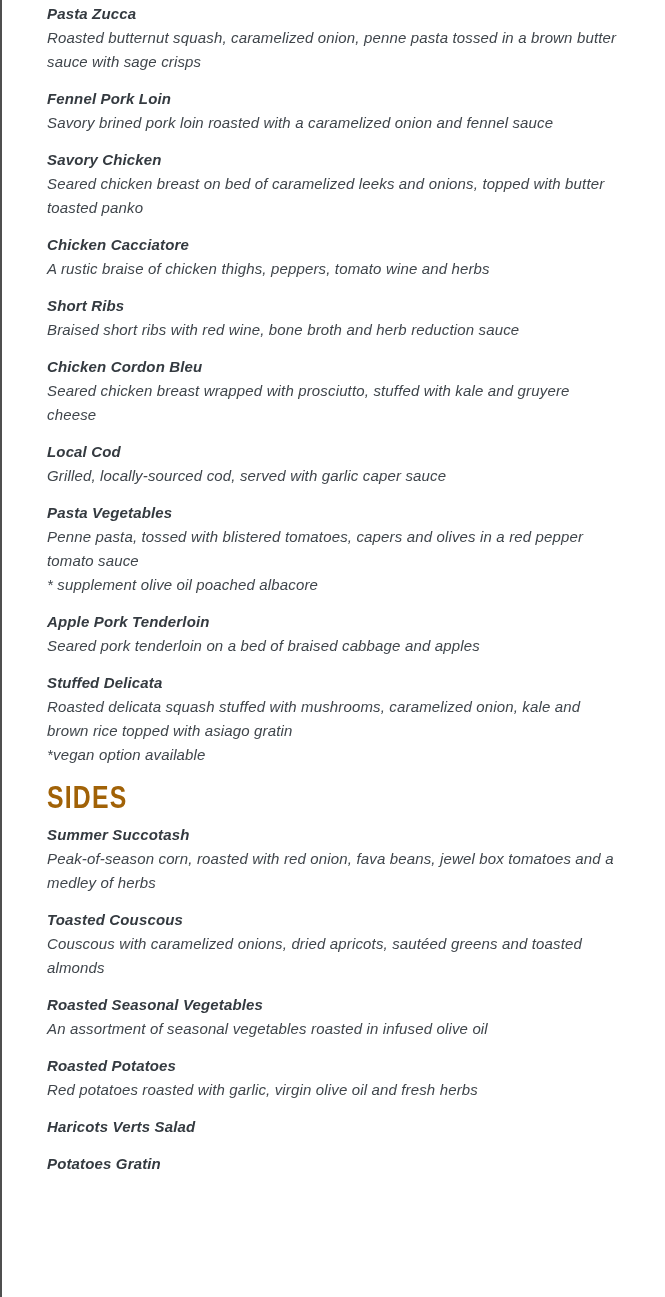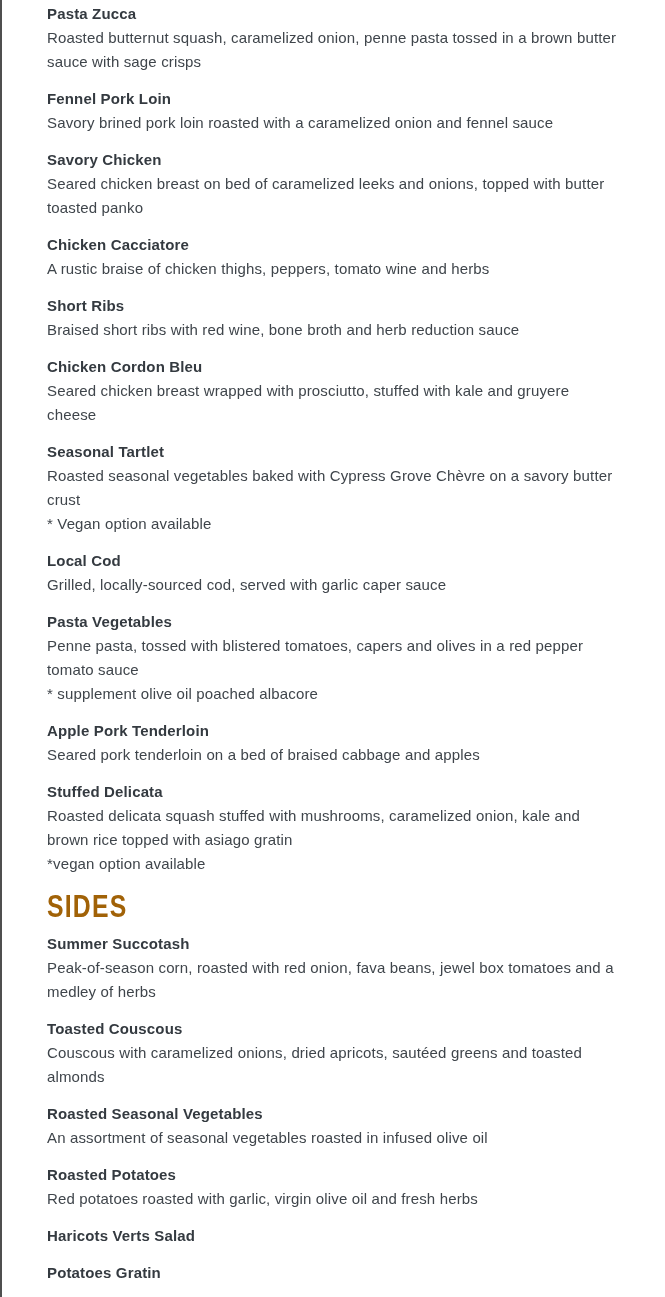--- a/index.html
+++ b/index.html
@@ -30,20 +30,21 @@
   .content {
     box-sizing: border-box;
     padding: 2px 44px 0 47px;
   }
   .menu-item {
     margin: 0 0 13px 0;
     font-size: 15px;
     line-height: 24px;
     color: #3f454b;
     letter-spacing: 0.15px;
+    font-style: italic;
   }
   .item-name {
     font-weight: 700;
     color: #343a40;
   }
   .item-desc, .item-note {
     font-weight: 400;
   }
   .sides-heading {
     margin: 4px 0 7px 0;
@@ -90,25 +91,20 @@
   <div class="menu-item">
     <div class="item-name">Short Ribs</div>
     <div class="item-desc">Braised short ribs with red wine, bone broth and herb reduction sauce</div>
   </div>
 
   <div class="menu-item">
     <div class="item-name">Chicken Cordon Bleu</div>
     <div class="item-desc">Seared chicken breast wrapped with prosciutto, stuffed with kale and gruyere cheese</div>
   </div>
 
-  <div class="menu-item">
-    <div class="item-name">Seasonal Tartlet</div>
-    <div class="item-desc">Roasted seasonal vegetables baked with Cypress Grove Chèvre on a savory butter crust</div>
-  <div class="item-note">* Vegan option available</div>
-        </div>
 
   <div class="menu-item">
     <div class="item-name">Local Cod</div>
     <div class="item-desc">Grilled, locally-sourced cod, served with garlic caper sauce</div>
   </div>
 
   <div class="menu-item">
     <div class="item-name">Pasta Vegetables</div>
     <div class="item-desc">Penne pasta, tossed with blistered tomatoes, capers and olives in a red pepper tomato sauce</div>
   <div class="item-note">* supplement olive oil poached albacore</div>

